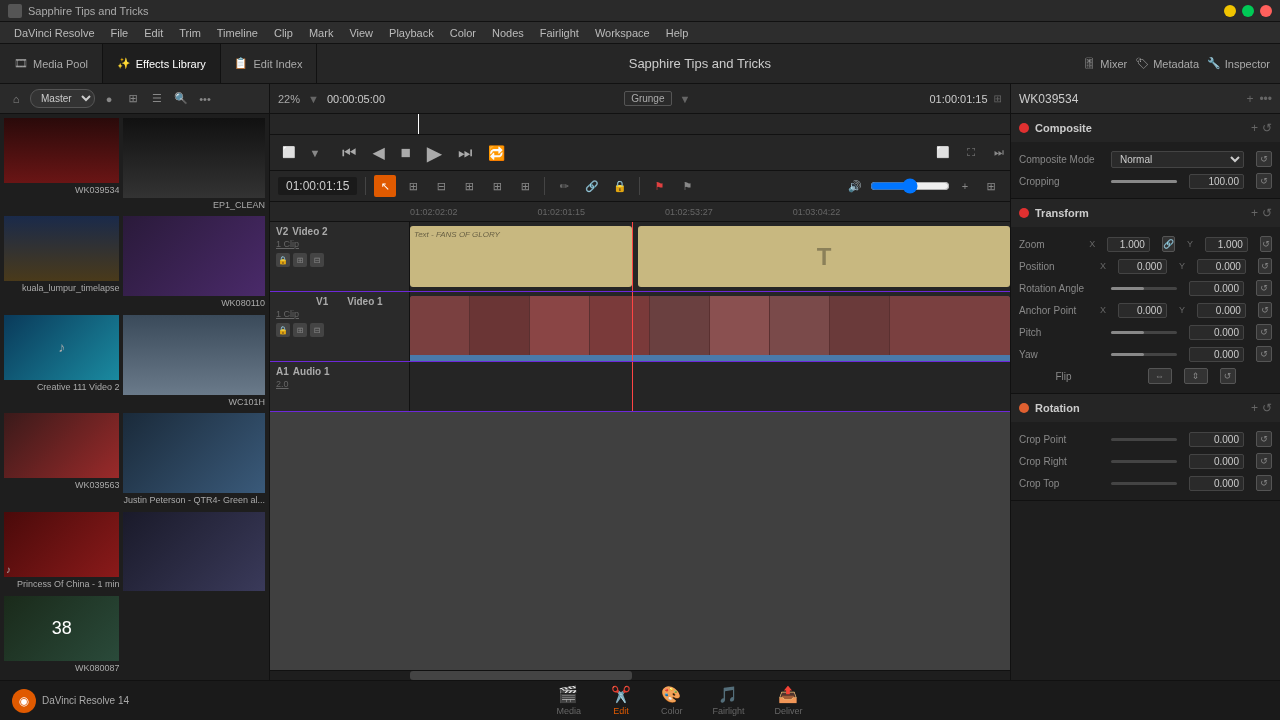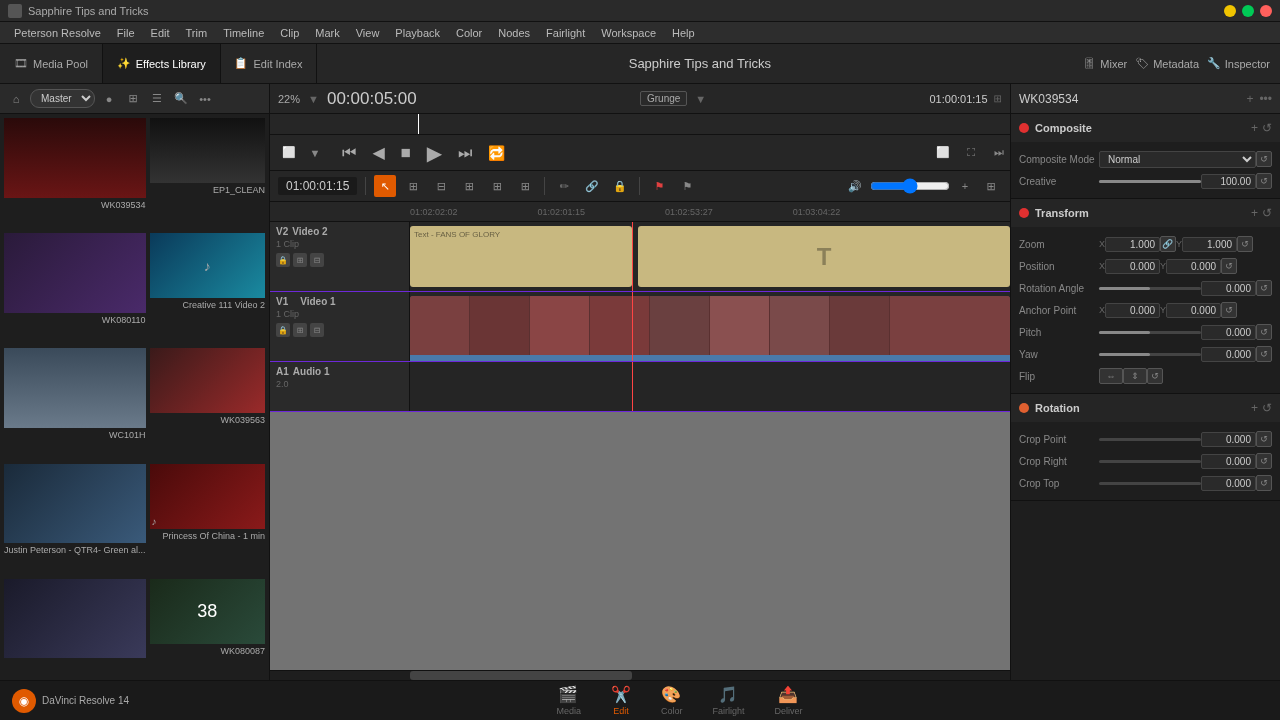--- a/index.html
+++ b/index.html
@@ -37,44 +37,44 @@
     .panel-toolbar { background: #2a2a2a; height: 30px; display: flex; align-items: center; padding: 0 6px; border-bottom: 1px solid #111; gap: 4px; }
     .panel-dropdown { background: #333; border: 1px solid #555; color: #ccc; padding: 2px 6px; font-size: 10px; border-radius: 9px; }
     .panel-icon-btn { width: 20px; height: 20px; display: flex; align-items: center; justify-content: center; color: #888; cursor: pointer; border-radius: 2px; }
     .media-grid { flex: 1; overflow-y: auto; display: grid; grid-template-columns: 1fr 1fr; gap: 4px; padding: 4px; }
     .media-item { display: flex; flex-direction: column; cursor: pointer; }
     .media-thumb { width: 100%; aspect-ratio: 16/9; background: #333; overflow: hidden; position: relative; }
     .media-label { color: #aaa; font-size: 9px; padding: 2px 0; text-align: right; white-space: nowrap; overflow: hidden; text-overflow: ellipsis; }
     .media-thumb.blue { background: linear-gradient(135deg, #0a3a5a, #1a8aa0); }
     .preview-controls-top { height: 30px; background: #262626; display: flex; align-items: center; padding: 0 8px; gap: 8px; border-bottom: 1px solid #111; }
     .preview-percent { color: #aaa; font-size: 11px; }
-    .preview-timecode { color: #ccc; font-size: 17px; text-align: center; }
+    .preview-timecode { color: #ccc; font-size: 11px; text-align: center; }
     .preview-timecode-right { color: #ccc; font-size: 11px; margin-left: auto; }
     .preview-video { flex: 1; background: #000; position: relative; display: flex; align-items: center; justify-content: center; overflow: hidden; }
     .video-frame { width: 100%; height: 100%; background: linear-gradient(180deg, #1a0000 0%, #3a0a0a 30%, #8b1a1a 60%, #c0392b 100%); position: relative; overflow: hidden; }
     .video-overlay-text { position: absolute; bottom: 30%; left: 50%; transform: translateX(-50%); color: white; font-size: 48px; font-weight: 900; text-shadow: 2px 2px 4px rgba(0,0,0,0.8); white-space: nowrap; }
     .preview-scrubber { height: 20px; background: #262626; position: relative; }
     .scrubber-line { position: absolute; top: 0; bottom: 0; width: 1px; background: #fff; left: 20%; }
     .preview-playback { height: 36px; background: #262626; display: flex; align-items: center; justify-content: center; gap: 16px; border-top: 1px solid #111; }
     .playback-btn { color: #aaa; font-size: 16px; cursor: pointer; }
 
     
     .timeline-tools { height: 32px; background: #262626; display: flex; align-items: center; padding: 0 8px; gap: 6px; border-top: 1px solid #111; border-bottom: 1px solid #111; }
     .timecode-display { color: #ccc; font-size: 12px; background: #1a1a1a; padding: 2px 8px; border-radius: 2px; }
     .tool-btn { width: 22px; height: 22px; display: flex; align-items: center; justify-content: center; color: #888; cursor: pointer; border-radius: 2px; }
     .tool-separator { width: 1px; height: 18px; background: #444; margin: 0 2px; }
 
     
-    .timeline { flex: 1; background: #737373; overflow: hidden; display: flex; flex-direction: column; }
+    .timeline { flex: 1; background: #404040; overflow: hidden; display: flex; flex-direction: column; }
     .timeline-body { flex: 1; display: flex; flex-direction: column; overflow: hidden; }
     .timeline-track { height: 70px; display: flex; border-bottom: 1px solid #6d28d9; }
     .timeline-track.audio { height: 50px; }
     .track-header { width: 140px; min-width: 140px; background: #2a2a2a; border-right: 1px solid #111; display: flex; flex-direction: column; padding: 4px 6px; gap: 2px; }
     .track-label { color: #aaa; font-size: 10px; font-weight: bold; }
-    .track-info { color: #666; font-size: 9px; }
+    .track-info { color: #666; font-size: 9px; text-decoration: underline; }
     .track-icons { display: flex; gap: 3px; margin-top: 2px; }
     .track-icon-sm { width: 14px; height: 14px; background: #444; border-radius: 2px; display: flex; align-items: center; justify-content: center; font-size: 8px; color: #888; }
     .track-content { flex: 1; position: relative; overflow: hidden; background: #252525; }
     .timeline-clip { position: absolute; top: 4px; bottom: 4px; border-radius: 3px; overflow: hidden; }
     .clip-v2-text { background: #c8b880; left: 0; width: 37%; }
     .clip-v2-text-right { background: #c8b880; left: 38%; right: 0; }
     .clip-v1 { background: #7a4a4a; left: 0; right: 0; }
     .playhead { position: absolute; top: 0; bottom: 0; width: 1px; background: #ff4444; z-index: 10; left: 37%; }
 
     
@@ -83,21 +83,21 @@
     .inspector-title { color: #ccc; font-size: 12px; }
     .inspector-section { border-bottom: 1px solid #111; }
     .section-header { height: 28px; background: #252525; display: flex; align-items: center; padding: 0 8px; gap: 6px; cursor: pointer; }
     .section-dot { width: 10px; height: 10px; border-radius: 50%; }
     .section-dot.red { background: #e03030; }
     .section-dot.orange { background: #e06030; }
     .section-title { color: #ccc; font-size: 11px; font-weight: bold; }
     .section-actions { margin-left: auto; display: flex; gap: 4px; }
     .section-action-btn { color: #666; font-size: 12px; cursor: pointer; }
     .section-content { padding: 6px 8px; }
-    .param-row { display: flex; align-items: center; height: 22px; gap: 0; }
+    .param-row { display: flex; align-items: center; height: 22px; gap: 12px; justify-content: center; }
     .param-label { color: #888; font-size: 10px; width: 80px; }
     .param-value { background: #2a2a2a; border: 1px solid #444; color: #ccc; padding: 1px 4px; font-size: 10px; border-radius: 2px; width: 55px; text-align: right; }
     .param-select { background: #2a2a2a; border: 1px solid #444; color: #ccc; padding: 1px 4px; font-size: 10px; border-radius: 2px; flex: 1; }
     .param-slider { flex: 1; height: 3px; background: #444; border-radius: 2px; position: relative; }
     .param-slider-fill { height: 100%; background: #888; border-radius: 2px; }
     .param-btn { width: 16px; height: 16px; background: #333; border: 1px solid #555; border-radius: 2px; display: flex; align-items: center; justify-content: center; color: #888; font-size: 9px; cursor: pointer; }
     .x-label { color: #666; font-size: 9px; }
     .crop-slider-container { display: flex; align-items: center; gap: 4px; flex: 1; }
 
     
@@ -122,21 +122,21 @@
   <div class="title-bar-icon"></div>
   <span class="title-bar-text">Sapphire Tips and Tricks</span>
   <div class="title-bar-controls">
     <div class="title-bar-btn minimize"></div>
     <div class="title-bar-btn maximize"></div>
     <div class="title-bar-btn close"></div>
   </div>
 </div>
 
 <div class="menu-bar">
-  <span class="menu-item">Peterson Resolve</span>
+  <span class="menu-item">DaVinci Resolve</span>
   <span class="menu-item">File</span>
   <span class="menu-item">Edit</span>
   <span class="menu-item">Trim</span>
   <span class="menu-item">Timeline</span>
   <span class="menu-item">Clip</span>
   <span class="menu-item">Mark</span>
   <span class="menu-item">View</span>
   <span class="menu-item">Playback</span>
   <span class="menu-item">Color</span>
   <span class="menu-item">Nodes</span>
@@ -202,20 +202,25 @@
         </div>
         <div class="media-label">WK039534</div>
       </div>
       <div class="media-item">
         <div class="media-thumb" style="background: #1a1a1a;">
           <div style="width:100%;height:100%;background:linear-gradient(180deg,#111,#333);"></div>
         </div>
         <div class="media-label">EP1_CLEAN</div>
       </div>
 
+      <div class="media-item">
+        <div class="media-thumb" style="background: linear-gradient(180deg,#1a2a4a,#4a3a1a);">
+        </div>
+        <div class="media-label">kuala_lumpur_timelapse</div>
+      </div>
 
       <div class="media-item">
         <div class="media-thumb" style="background: linear-gradient(135deg, #2a1a3a, #4a2a6a);">
         </div>
         <div class="media-label">WK080110</div>
       </div>
       <div class="media-item">
         <div class="media-thumb blue">
           <div style="width:100%;height:100%;display:flex;align-items:center;justify-content:center;color:#aaa;font-size:14px;">♪</div>
         </div>
@@ -343,36 +348,36 @@
             <div class="track-info">1 Clip</div>
             <div class="track-icons">
               <div class="track-icon-sm">🔒</div>
               <div class="track-icon-sm">⊞</div>
               <div class="track-icon-sm">⊟</div>
             </div>
           </div>
           <div class="track-content">
 
             <div class="timeline-clip clip-v2-text">
-              <div style="padding:4px;color:rgba(0,0,0,0.5);font-size:8px;">Text - FANS OF GLORY</div>
+              <div style="padding:4px;color:rgba(0,0,0,0.5);font-size:8px;font-style:italic;">Text - FANS OF GLORY</div>
             </div>
 
             <div class="timeline-clip clip-v2-text-right">
               <div style="width:100%;height:100%;display:flex;align-items:center;justify-content:center;">
                 <span style="font-size:24px;color:rgba(0,0,0,0.3);font-weight:bold;">T</span>
               </div>
             </div>
 
             <div class="playhead"></div>
           </div>
         </div>
 
         <div class="timeline-track">
           <div class="track-header">
-            <div style="display:flex;align-items:flex-end;gap:12px;">
+            <div style="display:flex;align-items:flex-end;gap:19px;margin-left:40px;">
               <span style="color:#aaa;font-size:10px;font-weight:bold;">V1</span>
               <span class="track-label">Video 1</span>
             </div>
             <div class="track-info">1 Clip</div>
             <div class="track-icons">
               <div class="track-icon-sm">🔒</div>
               <div class="track-icon-sm">⊞</div>
               <div class="track-icon-sm">⊟</div>
             </div>
           </div>
@@ -440,21 +445,21 @@
       </div>
       <div class="section-content">
         <div class="param-row">
           <span class="param-label">Composite Mode</span>
           <select class="param-select">
             <option>Normal</option>
           </select>
           <div class="param-btn">↺</div>
         </div>
         <div class="param-row">
-          <span class="param-label">Creative</span>
+          <span class="param-label">Cropping</span>
           <div class="crop-slider-container">
             <div class="param-slider">
               <div class="param-slider-fill" style="width:100%;"></div>
             </div>
           </div>
           <span class="param-value">100.00</span>
           <div class="param-btn">↺</div>
         </div>
       </div>
     </div>

